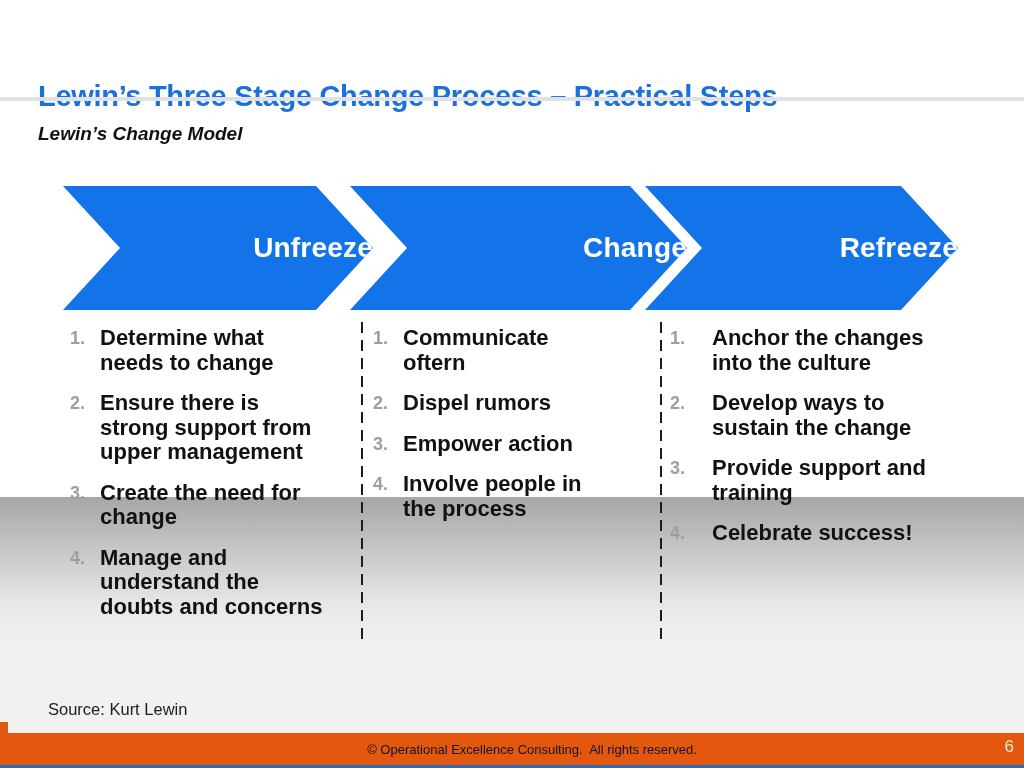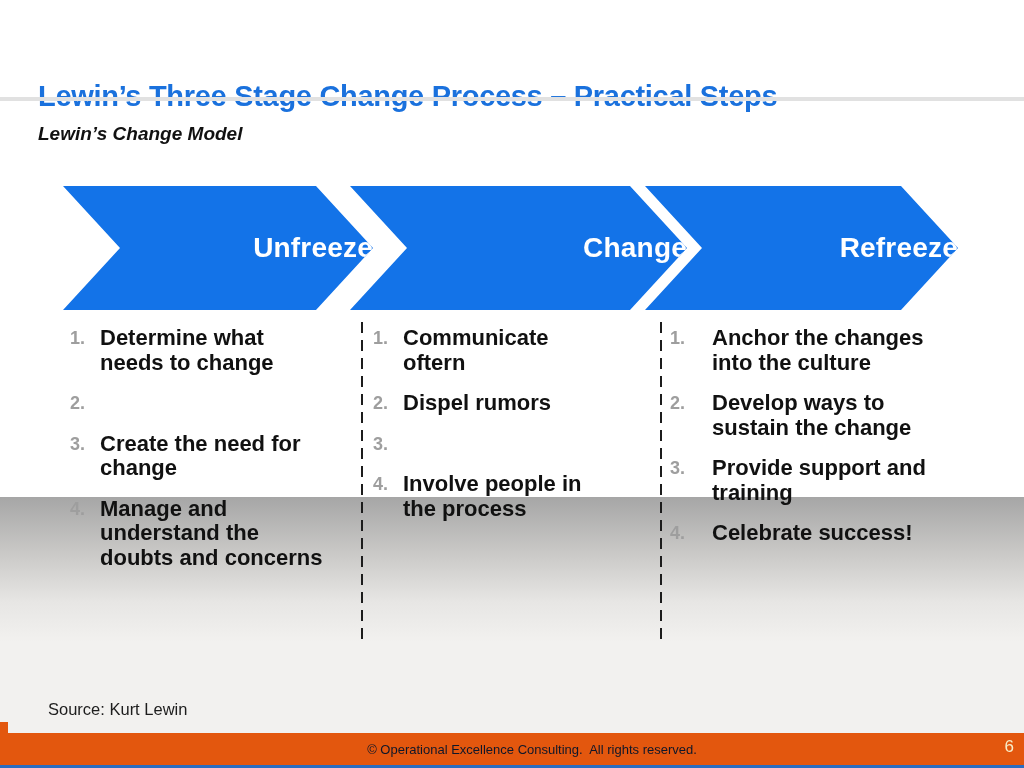--- a/index.html
+++ b/index.html
@@ -108,20 +108,21 @@
   <div class="dash-divider dash-1"></div>
   <div class="dash-divider dash-2"></div>
 
   <div class="steps steps-1">
       <div class="step">
         <span class="step-num">1.</span>
         <span class="step-text">Determine what needs to change</span>
       </div>
       <div class="step">
         <span class="step-num">2.</span>
+        <span class="step-text">Ensure there is strong support from upper management</span>
       </div>
       <div class="step">
         <span class="step-num">3.</span>
         <span class="step-text">Create the need for change</span>
       </div>
       <div class="step">
         <span class="step-num">4.</span>
         <span class="step-text">Manage and understand the doubts and concerns</span>
       </div>
     </div>
@@ -129,20 +130,21 @@
       <div class="step">
         <span class="step-num">1.</span>
         <span class="step-text">Communicate oftern</span>
       </div>
       <div class="step">
         <span class="step-num">2.</span>
         <span class="step-text">Dispel rumors</span>
       </div>
       <div class="step">
         <span class="step-num">3.</span>
+        <span class="step-text">Empower action</span>
       </div>
       <div class="step">
         <span class="step-num">4.</span>
         <span class="step-text">Involve people in the process</span>
       </div>
     </div>
   <div class="steps steps-3">
       <div class="step">
         <span class="step-num">1.</span>
         <span class="step-text">Anchor the changes into the culture</span>

